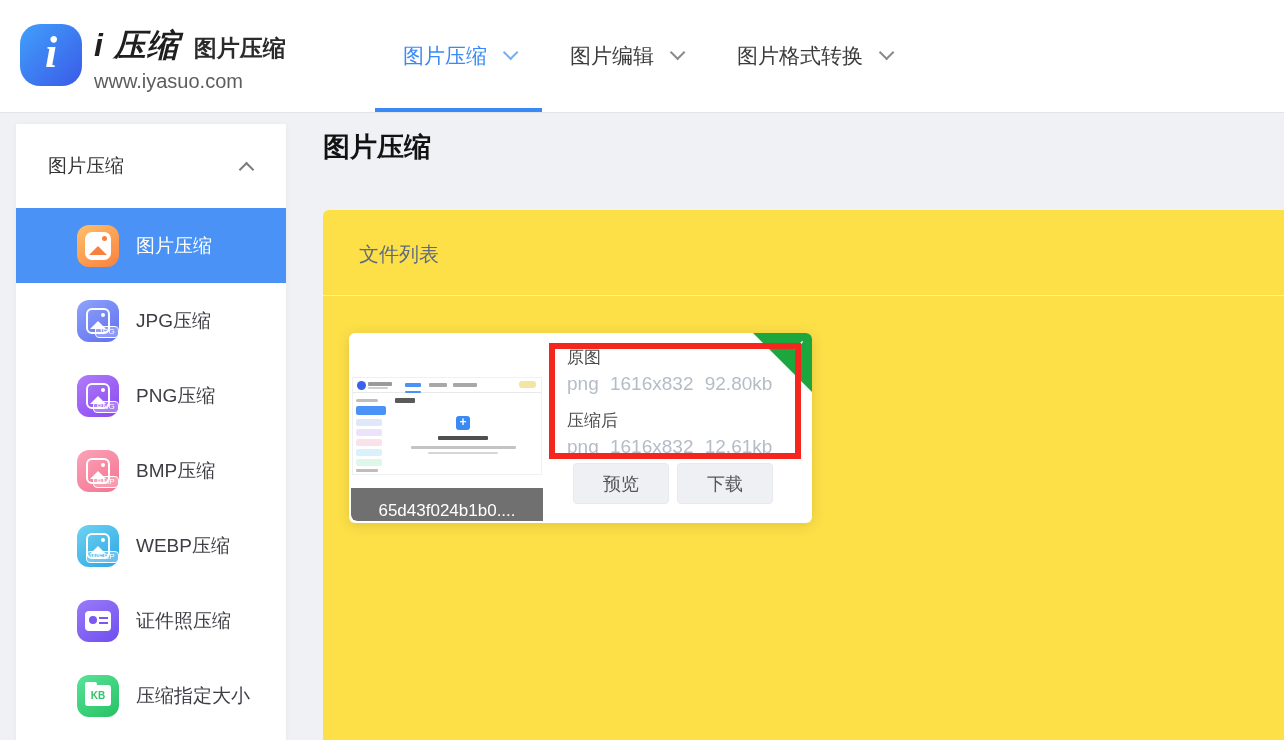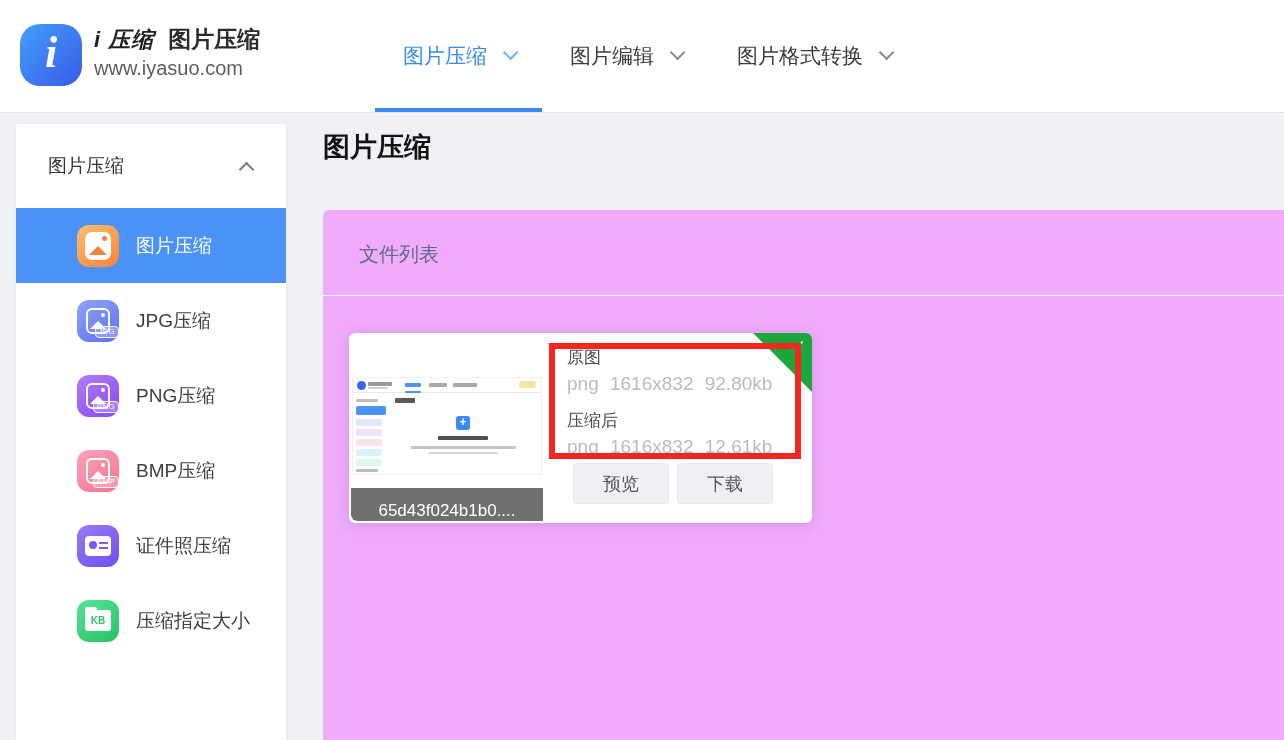--- a/index.html
+++ b/index.html
@@ -7,21 +7,21 @@
   .screen { position:relative; width:1284px; height:740px; background:#eff1f5; overflow:hidden; }
 
   
   .header { position:absolute; left:0; top:0; width:1284px; height:113px; background:#ffffff; border-bottom:1px solid #e2e4e8; }
   .logo-wrap { position:absolute; left:20px; top:24px; display:flex; align-items:flex-start; }
   .logo-icon { width:62px; height:62px; border-radius:20px; background:linear-gradient(135deg,#41a0fb 0%,#3a5ae8 100%);
                display:flex; align-items:center; justify-content:center; }
   .logo-icon span { color:#fff; font-family:"Liberation Serif","DejaVu Serif",serif; font-style:italic; font-weight:bold; font-size:44px; line-height:1; margin-top:-4px; }
   .logo-text { margin-left:12px; }
   .brand-line { display:flex; align-items:baseline; }
-  .brand-main { font-size:22px; font-weight:bold; color:#1f1f1f; font-style:italic; letter-spacing:1px; }
+  .brand-main { font-size:32px; font-weight:bold; color:#1f1f1f; font-style:italic; letter-spacing:1px; }
   .brand-sub { font-size:23px; font-weight:600; color:#2b2b2b; margin-left:14px; font-style:normal; }
   .brand-url { font-size:20px; color:#5d5d5d; margin-top:2px; }
 
   .nav { position:absolute; left:375px; top:0; height:112px; display:flex; }
   .nav-tab { position:relative; height:112px; display:flex; align-items:center; justify-content:center; padding:0 28px; cursor:pointer; }
   .nav-tab .lbl { font-size:21px; color:#3c3c3c; }
   .nav-tab.active .lbl { color:#3a8af5; }
   .nav-tab.active .chev { border-color:#6fb0f7; }
   .chev { width:11px; height:11px; border-right:2px solid #8a8a8a; border-bottom:2px solid #8a8a8a; transform:rotate(45deg) translateY(-3px); margin-left:16px; margin-top:-4px; }
   .chev-up { width:11px; height:11px; border-right:2px solid #7c7c7c; border-bottom:2px solid #7c7c7c; transform:rotate(-135deg); margin-top:6px; }
@@ -56,21 +56,21 @@
        background:rgba(255,255,255,0.25); border:1px solid #fff; border-radius:4px; padding:1px 3px; line-height:1; letter-spacing:0.3px; background-clip:padding-box; }
   .glyph-idcard { position:absolute; left:8px; top:11px; width:26px; height:20px; background:#fff; border-radius:4px; }
   .glyph-idcard::before { content:""; position:absolute; left:4px; top:5px; width:8px; height:8px; border-radius:50%; background:#7b58f2; }
   .glyph-idcard::after { content:""; position:absolute; right:3px; top:6px; width:9px; height:2px; background:#7b58f2; box-shadow:0 5px 0 #7b58f2; }
   .glyph-kb { position:absolute; left:8px; top:10px; width:26px; height:21px; background:#fff; border-radius:3px; display:flex; align-items:center; justify-content:center; }
   .glyph-kb::before { content:""; position:absolute; left:0; top:-3px; width:12px; height:5px; background:#fff; border-radius:2px 2px 0 0; }
   .glyph-kb span { color:#2fc46a; font-weight:bold; font-size:10px; }
 
   
   .page-title { position:absolute; left:323px; top:129px; font-size:27px; font-weight:bold; color:#121212; }
-  .main-card { position:absolute; left:323px; top:210px; width:961px; height:530px; background:#f0abfc; border-radius:6px 0 0 0; }
+  .main-card { position:absolute; left:323px; top:210px; width:961px; height:530px; background:#fde047; border-radius:6px 0 0 0; }
   .filelist-title { position:absolute; left:36px; top:31px; font-size:20px; color:#5e6b80; }
   .main-divider { position:absolute; left:0; top:85px; width:100%; height:1px; background:#ececee; }
 
   
   .file-card { position:absolute; left:26px; top:123px; width:463px; height:190px; background:#fff; border-radius:6px;
                box-shadow:0 2px 14px rgba(0,0,0,0.13); }
   .thumb-box { position:absolute; left:2px; top:2px; width:192px; height:186px; border-radius:6px 0 0 6px; overflow:hidden; background:#fff; cursor:pointer; }
   .mini-site { position:absolute; left:1px; top:42px; width:190px; height:98px; background:#fff; border:1px solid #f0f0f0; }
   .ms-header { position:absolute; left:0; top:0; width:100%; height:15px; border-bottom:1px solid #e9e9e9; }
   .ms-logo { position:absolute; left:4px; top:3px; width:9px; height:9px; border-radius:50%; background:#3a62e8; }
@@ -157,20 +157,27 @@
           <span class="fmt-badge">PNG</span>
         </span>
       <span class="lbl">PNG压缩</span>
     </div>
     <div class="sb-item">
       <span class="sb-icon ic-pink">
           <span class="glyph-photo"></span>
           <span class="fmt-badge">BMP</span>
         </span>
       <span class="lbl">BMP压缩</span>
+    </div>
+    <div class="sb-item">
+      <span class="sb-icon ic-cyan">
+          <span class="glyph-photo"></span>
+          <span class="fmt-badge">WEBP</span>
+        </span>
+      <span class="lbl">WEBP压缩</span>
     </div>
     <div class="sb-item">
       <span class="sb-icon ic-violet">
           <span class="glyph-idcard"></span>
         </span>
       <span class="lbl">证件照压缩</span>
     </div>
     <div class="sb-item">
       <span class="sb-icon ic-green">
           <span class="glyph-kb">

